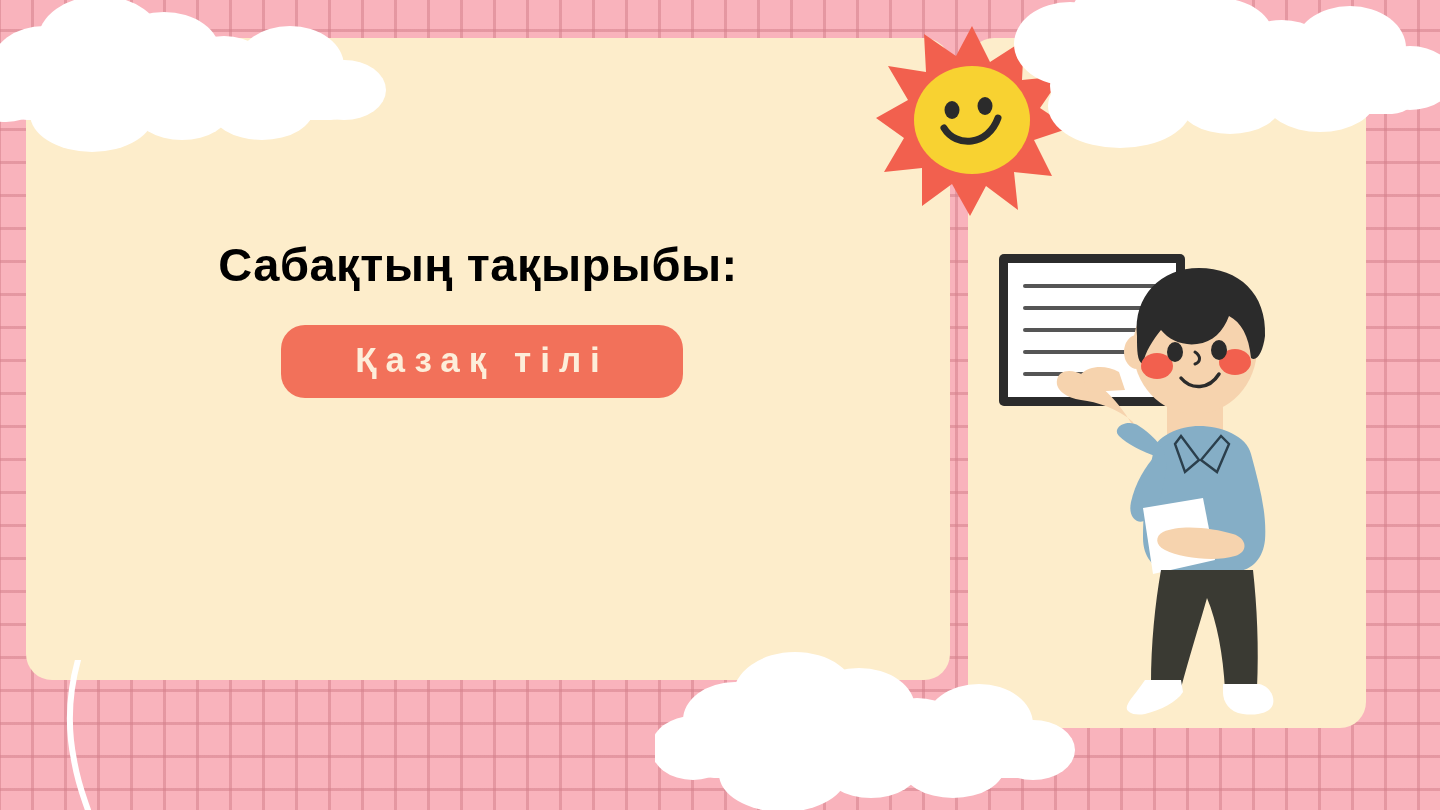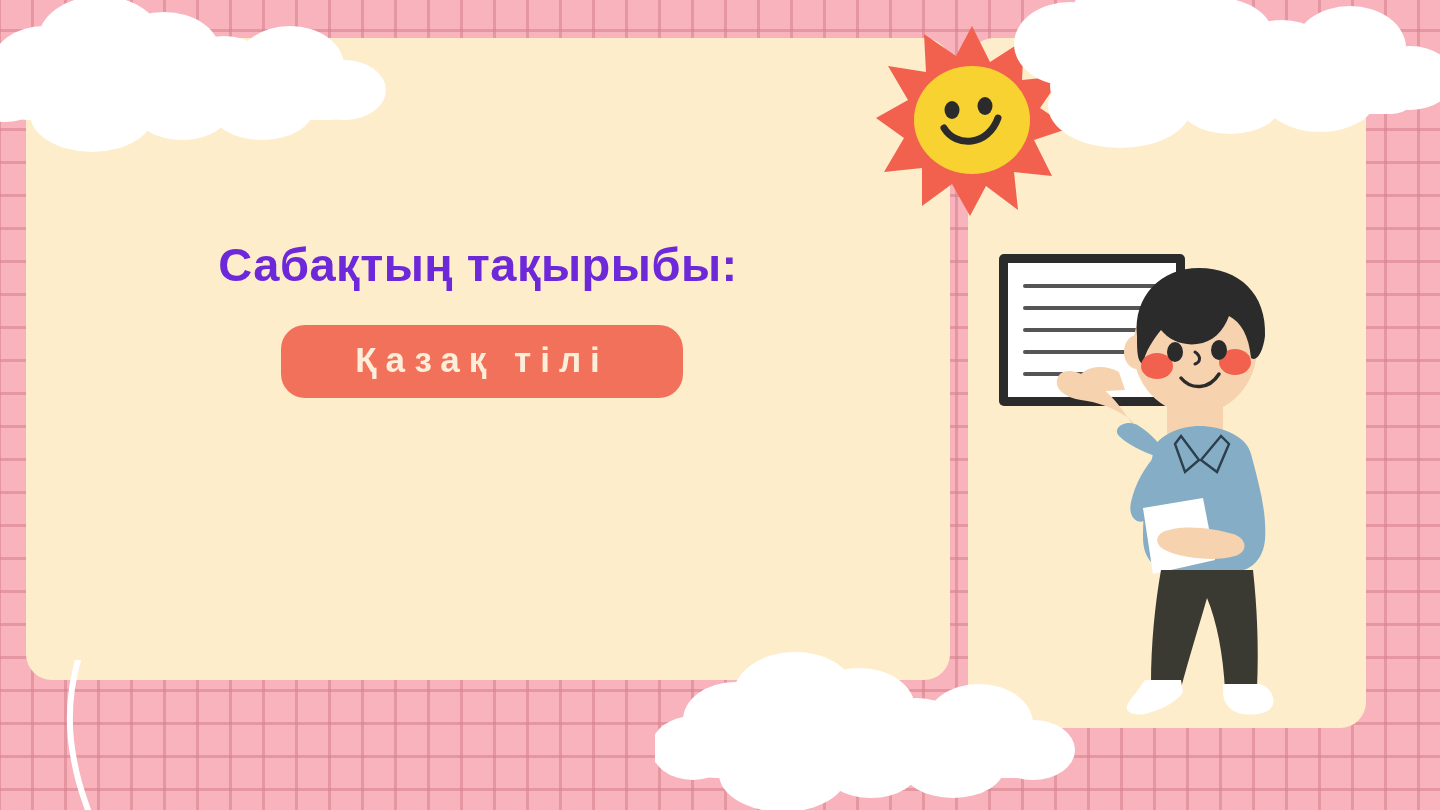--- a/index.html
+++ b/index.html
@@ -40,21 +40,21 @@
 
   
   .boy{position:absolute;left:985px;top:240px;width:360px;height:492px;}
 
   
   .text-block{
     position:absolute;left:62px;top:238px;width:840px;
     display:flex;flex-direction:column;align-items:center;
   }
   .heading-1,.heading-2{
-    color:#6d28d9;font-weight:bold;letter-spacing:.5px;
+    color:#000000;font-weight:bold;letter-spacing:.5px;
     line-height:1.16;text-align:center;white-space:nowrap;
   }
   .heading-1{font-size:47px;margin-left:-8px;}
   .heading-2{font-size:45px;margin-top:26px;}
   .badge{
     margin-top:32px;background:#F2715A;color:#FDEEDA;
     border-radius:24px;padding:15px 74px 18px;
     font-size:35px;font-weight:bold;letter-spacing:9px;
     text-align:center;white-space:nowrap;
   }

